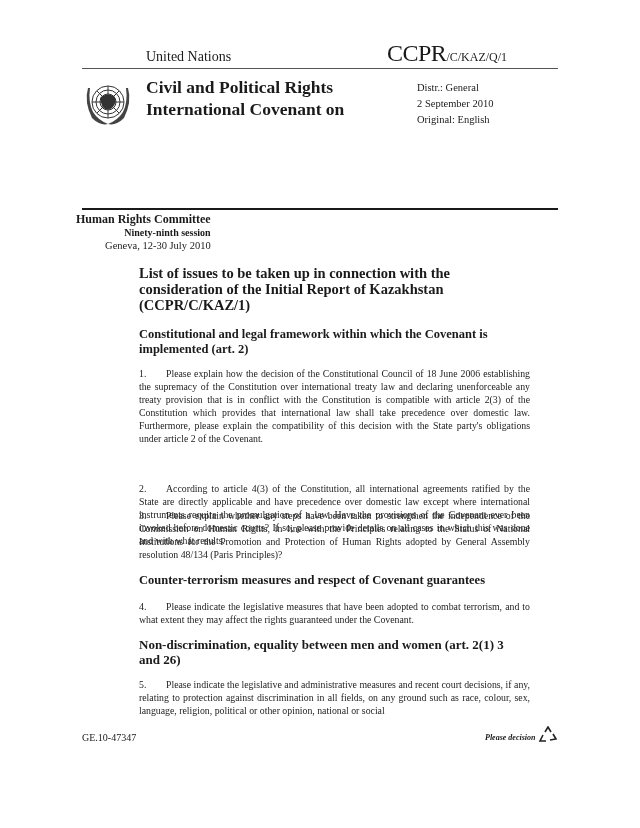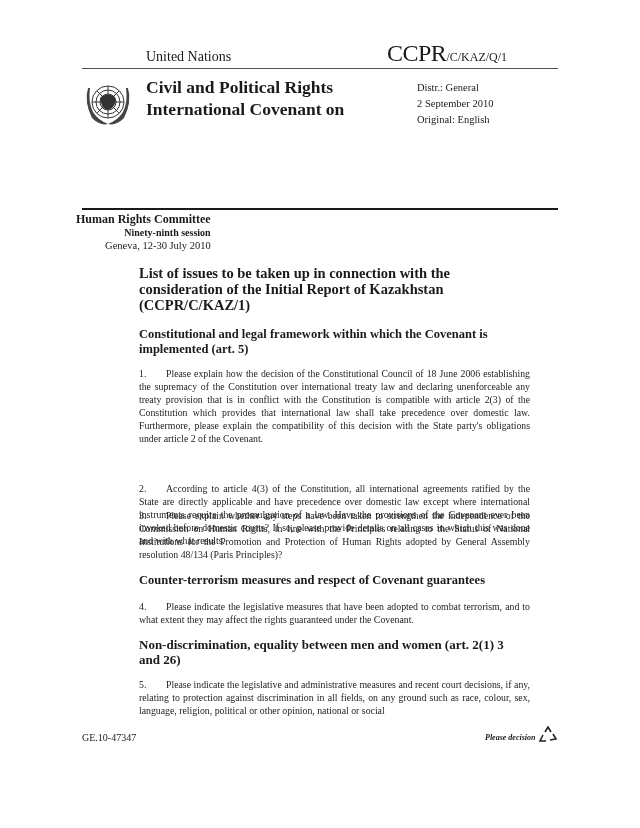--- a/index.html
+++ b/index.html
@@ -68,21 +68,21 @@
 <div class="abs thick-rule"></div>
 
 <div class="abs committee">
   <div class="c1">Human Rights Committee</div>
   <div class="c2">Ninety-ninth session</div>
   <div class="c3">Geneva, 12-30 July 2010</div>
 </div>
 
 <div class="abs main-title">List of issues to be taken up in connection with the consideration of the Initial Report of Kazakhstan (CCPR/C/KAZ/1)</div>
 
-<div class="abs section-head" style="left:139px; top:327px; width:380px;">Constitutional and legal framework within which the Covenant is implemented (art. 5)</div>
+<div class="abs section-head" style="left:139px; top:327px; width:380px;">Constitutional and legal framework within which the Covenant is implemented (art. 2)</div>
 
 <div class="abs para" style="top:367px;">
   <span class="num">1.</span><span>Please explain how the decision of the Constitutional Council of 18 June 2006 establishing the supremacy of the Constitution over international treaty law and declaring unenforceable any treaty provision that is in conflict with the Constitution is compatible with article 2(3) of the Constitution which provides that international law shall take precedence over domestic law. Furthermore, please explain the compatibility of this decision with the State party's obligations under article 2 of the Covenant.</span>
 </div>
 
 <div class="abs para" style="top:444px;margin-top:38px;">
   <span class="num">2.</span><span>According to article 4(3) of the Constitution, all international agreements ratified by the State are directly applicable and have precedence over domestic law except where international instruments require the promulgation of a law. Have the provisions of the Covenant ever been invoked before domestic courts? If so, please provide details on all cases in which this was done and with what results.</span>
 </div>
 
 <div class="abs para" style="top:509px;">

